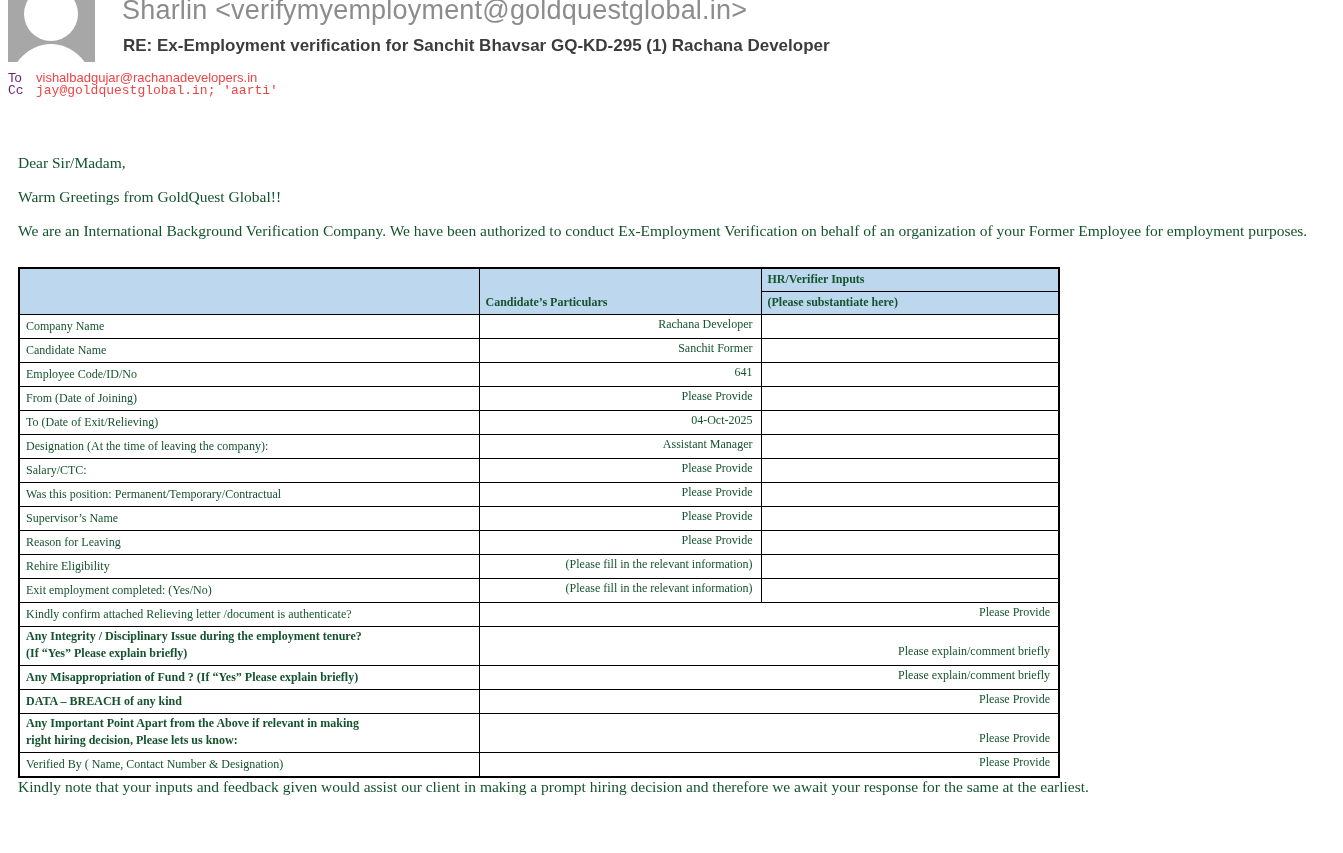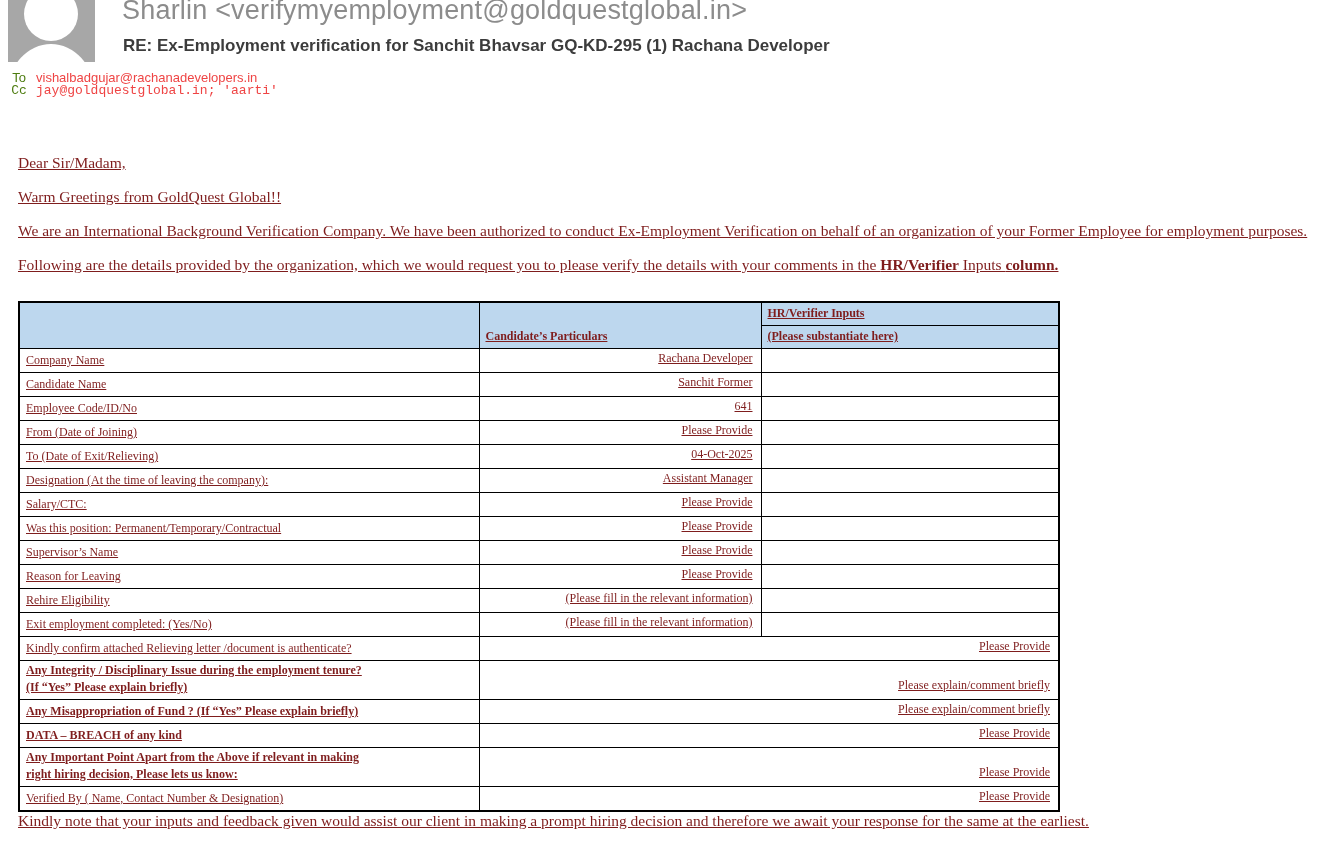--- a/index.html
+++ b/index.html
@@ -27,30 +27,29 @@
     white-space: nowrap;
   }
   .recipient-row {
     position: absolute; left: 8px;
     font-size: 13px; color: #595959; white-space: nowrap;
   }
   .to-row { top: 70px; }
   .cc-row { top: 83px; font-family: Liberation Mono, monospace; }
   .recipient-label {
     display: inline-block; width: 22px; margin-right: 6px;
-    color: #4d7c0f;
-    text-align: center;
+    color: #701a75;
   }
   .address { color: #ef4444; }
 
   
   .email-body {
     padding: 24px 13px 0 18px;
     font-family: "Liberation Serif", serif;
-    font-size: 15.5px; color: #7f1d1d; text-decoration: underline;
+    font-size: 15.5px; color: #14532d;
   }
   .email-body p { margin: 0 0 16px 0; line-height: 18px; white-space: nowrap; }
   .b { font-weight: 700; }
 
   
   table.verification {
     border-collapse: collapse; table-layout: fixed;
     width: 1040px; margin-top: 27px;
     border: 2px solid #000;
     font-family: "Liberation Serif", serif;
@@ -91,21 +90,20 @@
   </div>
   <div class="recipient-row cc-row">
     <span class="recipient-label">Cc</span><span class="address">jay@goldquestglobal.in; 'aarti'</span>
   </div>
 </div>
 
 <div class="email-body">
   <p>Dear Sir/Madam,</p>
   <p>Warm Greetings from GoldQuest Global!!</p>
   <p>We are an International Background Verification Company. We have been authorized to conduct Ex-Employment Verification on behalf of an organization of your Former Employee for employment purposes.</p>
-  <p><span>Following are the details provided by the organization, which we would request you to please verify the details with your comments in the </span><span class="b">HR/Verifier</span><span> Inputs </span><span class="b">column.</span></p>
 
   <table class="verification">
     <colgroup>
       <col style="width:460px">
       <col style="width:282px">
       <col style="width:298px">
     </colgroup>
     <tbody>
       <tr>
         <td class="hdr-cell" rowspan="2"></td>

